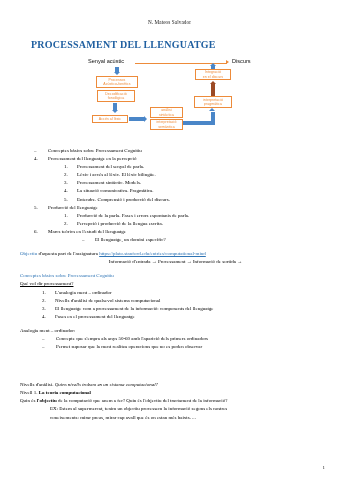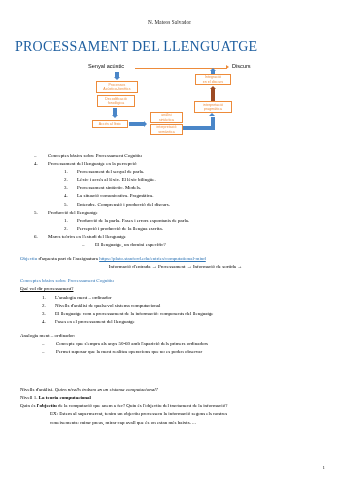--- a/index.html
+++ b/index.html
@@ -20,23 +20,23 @@
 
   
   .hdr-author{
     text-align:center;
     font-size:5.2px;
     letter-spacing:.1px;
     padding-top:19px;
     color:#1a1a1a;
   }
   .doc-title{
-    margin:14px 0 0 15px;
-    font-size:14px;
-    font-weight:normal;
+    margin:14px 0 0 31px;
+    font-size:10px;
+    font-weight:bold;
     color:#1f5fa0;
     letter-spacing:.25px;
     font-family:"Liberation Serif", serif;
   }
 
   
   .diagram{
     position:relative;
     width:339px;
     height:92px;

